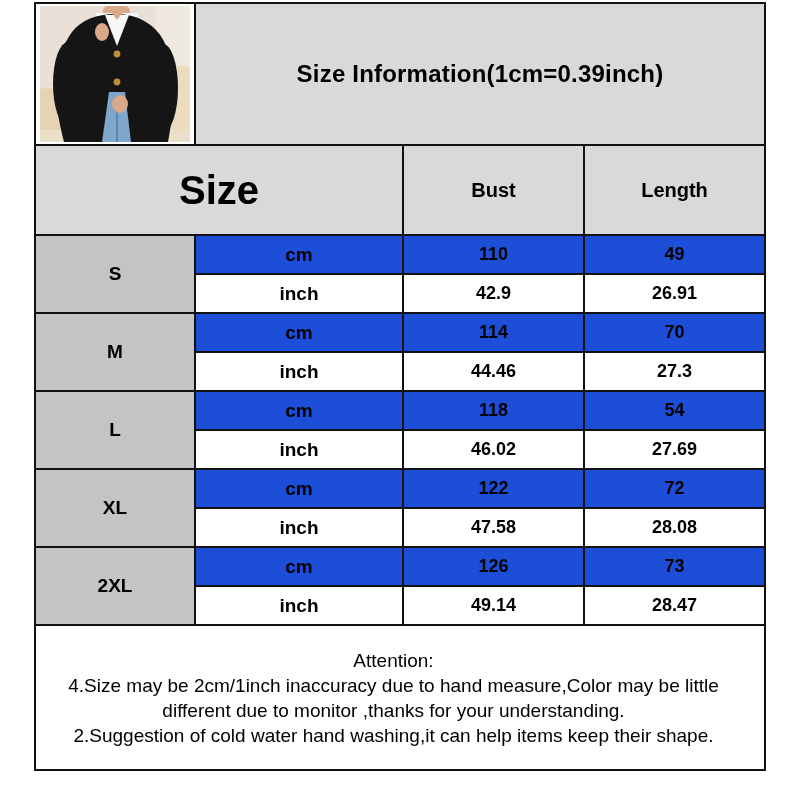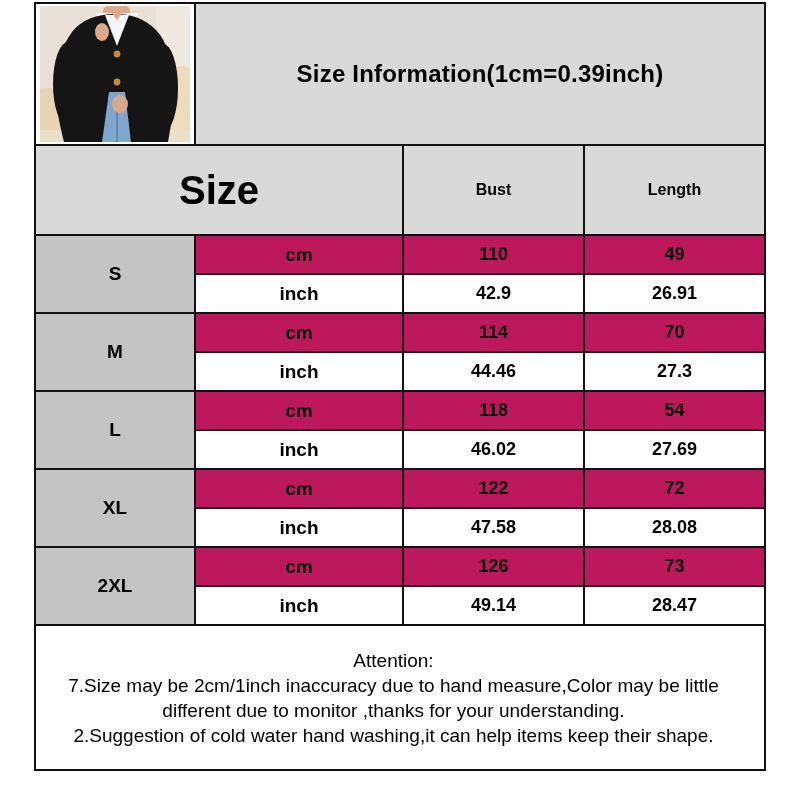--- a/index.html
+++ b/index.html
@@ -44,32 +44,32 @@
     font-weight: bold;
     letter-spacing: 0.2px;
   }
   
   tr.head-row td { height: 88px; background: #d9d9d9; margin-left: 48px; }
   td.size-head {
     font-size: 40px;
     font-weight: bold;
   }
   td.col-head {
-    font-size: 16px;
+    font-size: 20px;
     font-weight: bold;
   }
   
   tr.data-row td { height: 37px; }
   td.size-label {
     background: #c4c4c4;
     font-size: 19px;
     font-weight: bold;
   }
   tr.cm-row td.unit-cell,
-  tr.cm-row td.val-cell { background: #be185d; }
+  tr.cm-row td.val-cell { background: #1d4ed8; }
   tr.inch-row td.unit-cell,
   tr.inch-row td.val-cell { background: #ffffff; }
   td.unit-cell {
     font-size: 19px;
     font-weight: bold;
   }
   td.val-cell {
     font-size: 18px;
     font-weight: bold;
     margin-top: 22px;
@@ -203,19 +203,19 @@
     </tr>
     <tr class="data-row inch-row">
       <td class="unit-cell">inch</td>
       <td class="val-cell">49.14</td>
       <td class="val-cell">28.47</td>
     </tr>
 
     <tr>
       <td class="attention-cell" colspan="4">
         <div class="attn-line">Attention:</div>
-        <div class="attn-line">7.Size may be 2cm/1inch inaccuracy due to hand measure,Color may be little different due to monitor ,thanks for your understanding.</div>
+        <div class="attn-line">4.Size may be 2cm/1inch inaccuracy due to hand measure,Color may be little different due to monitor ,thanks for your understanding.</div>
         <div class="attn-line">2.Suggestion of cold water hand washing,it can help items keep their shape.</div>
       </td>
     </tr>
   </tbody>
     </table>
 </div>
 
 </body></html>

